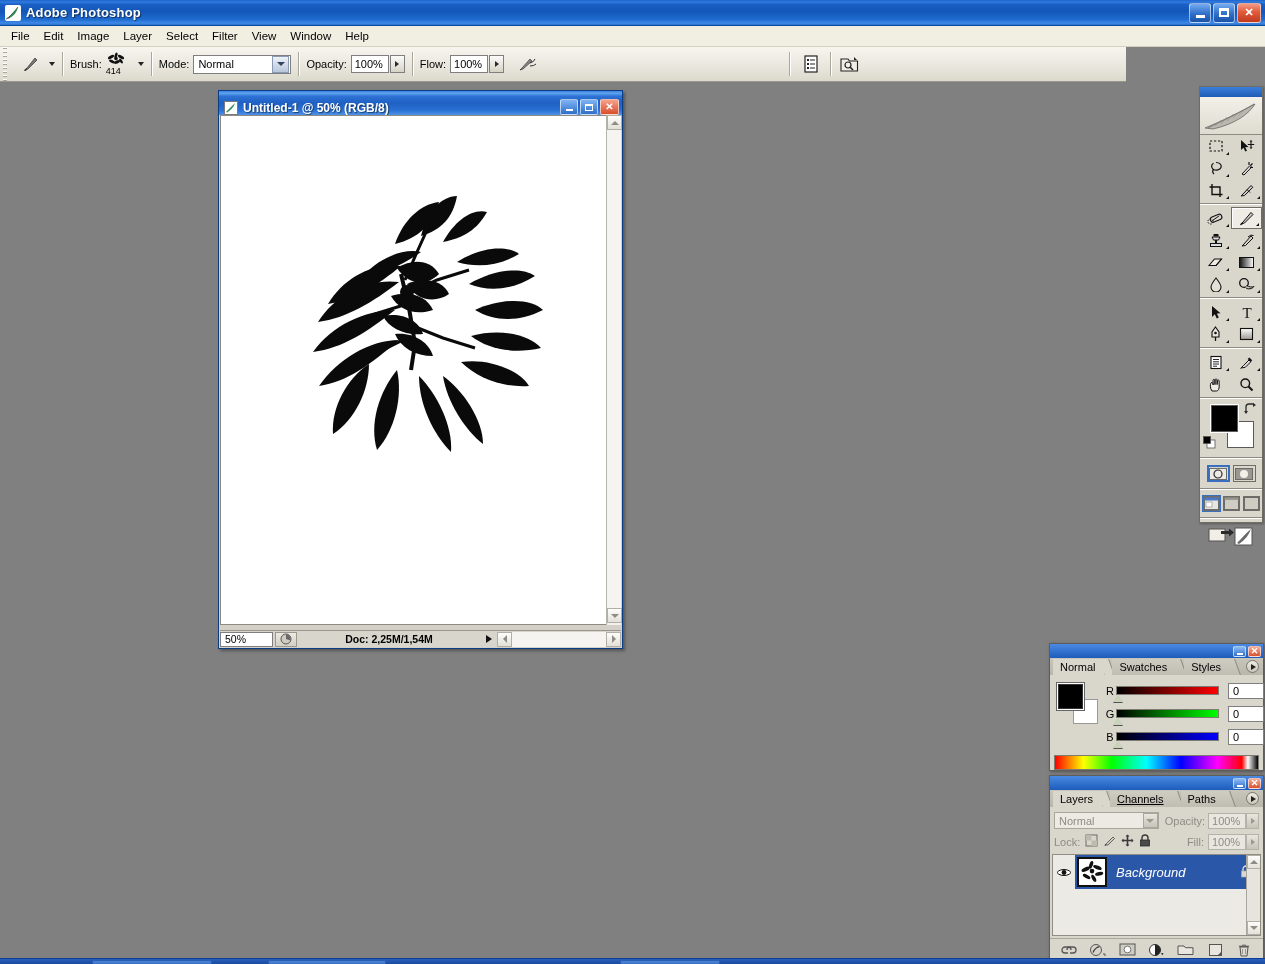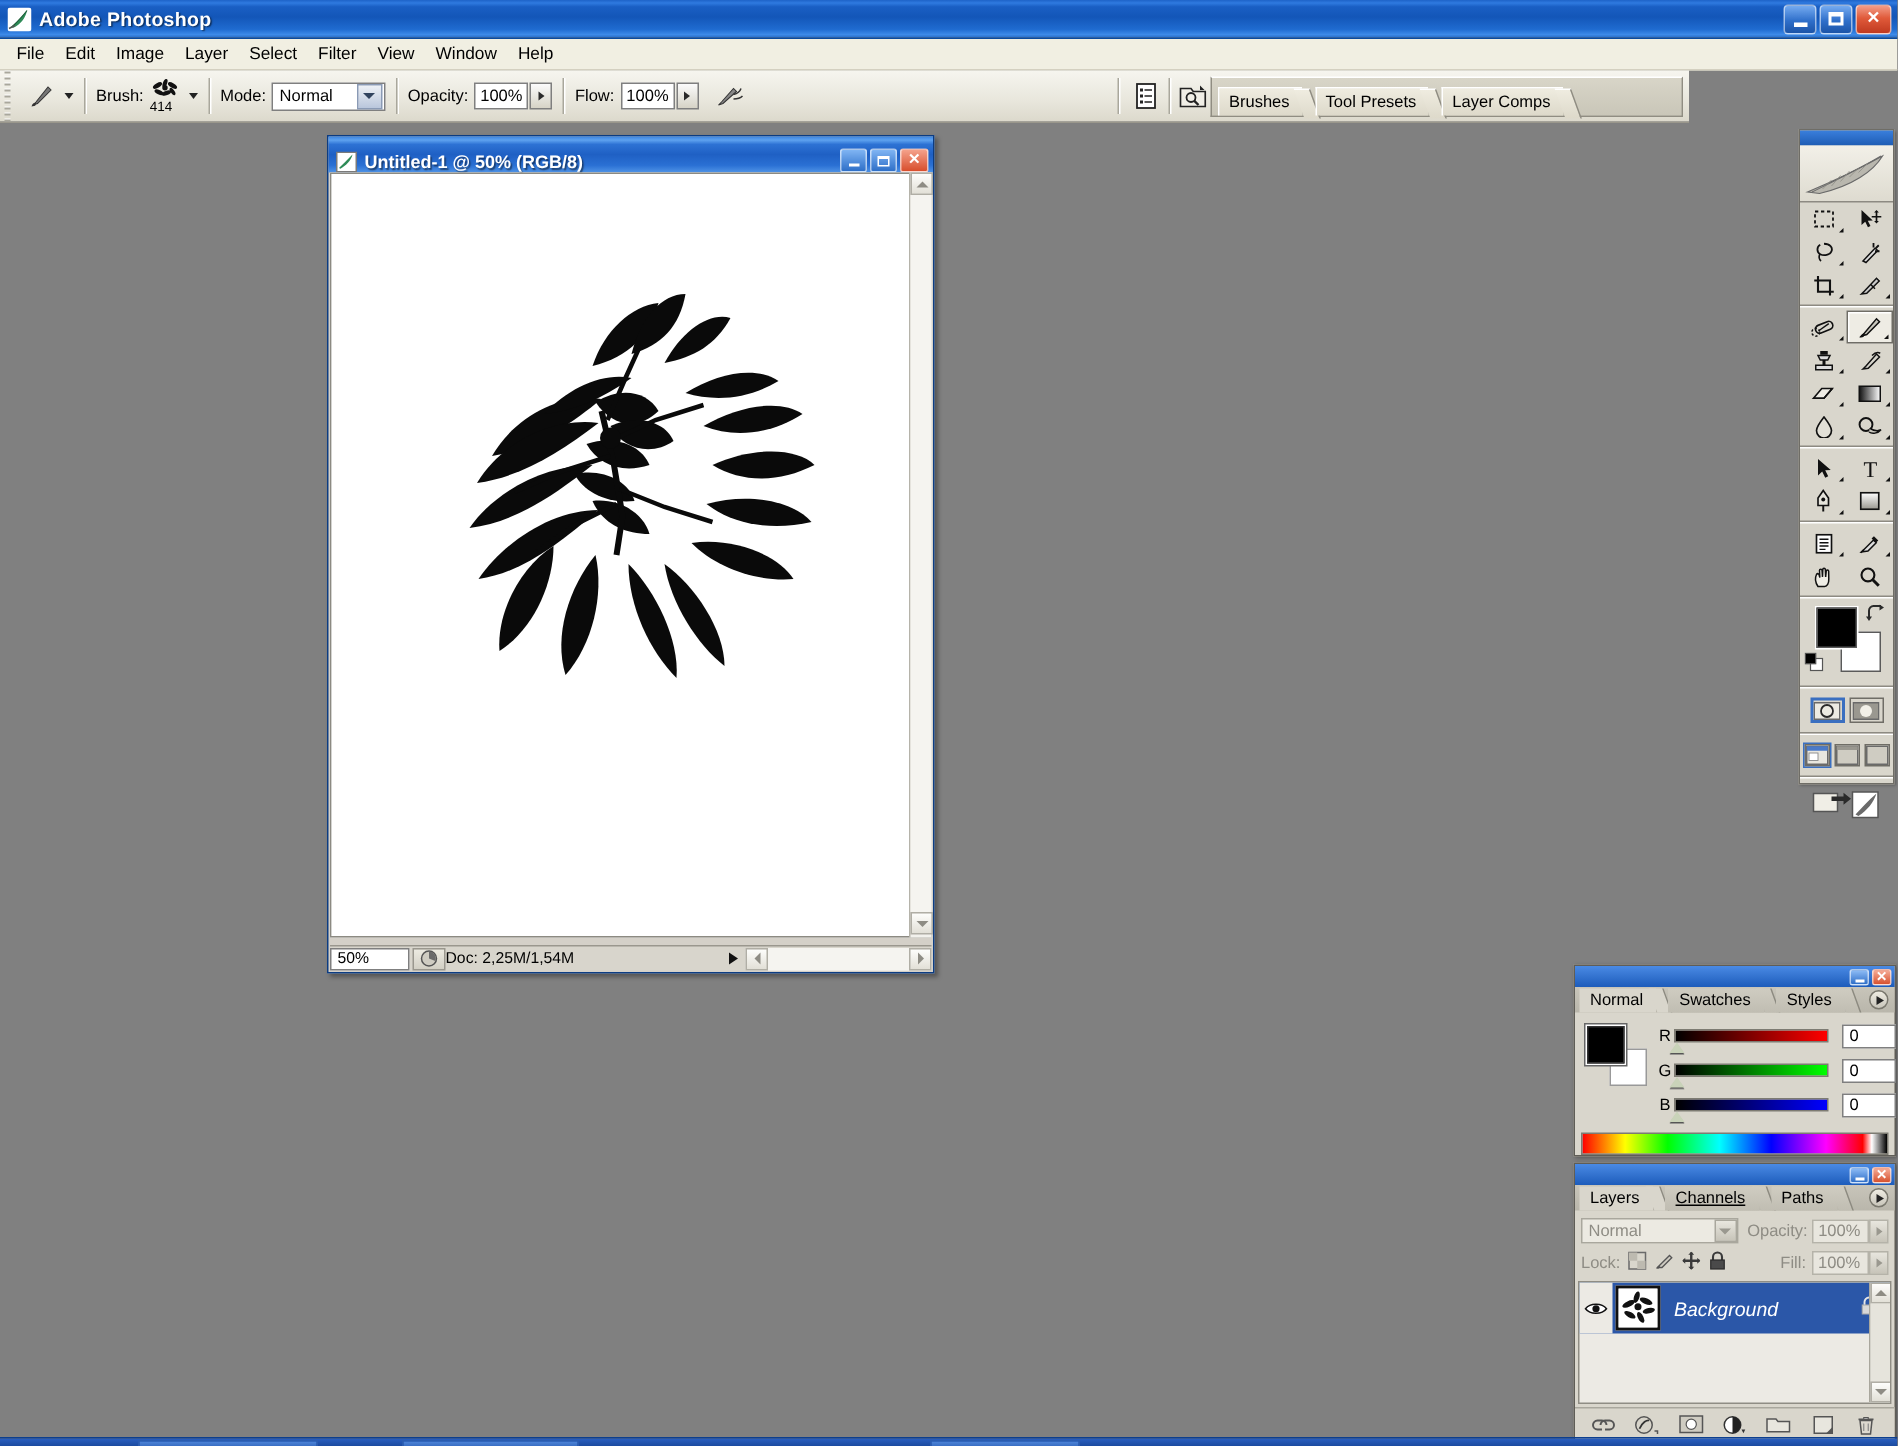--- a/index.html
+++ b/index.html
@@ -188,21 +188,21 @@
   }
   #zoom-field {
     width:53px;height:15px;background:#fff;border:1px solid #7f7f7f;
     display:flex;align-items:center;padding-left:4px;font-size:10.5px;
   }
   #doc-info-btn {
     width:22px;height:15px;margin-left:2px;
     background:linear-gradient(to bottom,#eceae1,#d3d0c5);
     border:1px solid #9a978e; display:flex;align-items:center;justify-content:center;
   }
-  #doc-size-text { flex:1; text-align:left; font-size:10.5px; }
+  #doc-size-text { flex:1; text-align:center; font-size:10.5px;font-weight:bold; }
   #doc-size-arrow {
     width:16px;height:15px;display:flex;align-items:center;justify-content:center;
   }
 
   
   #toolbox {
     position:absolute; left:1199px; top:86px; width:64px; height:437px;
     background:#d9d6cc; border:1px solid #6f6d66;
     box-shadow: 1px 1px 2px rgba(0,0,0,0.3);
   }
@@ -528,31 +528,20 @@
 
   <div class="ob-tool-swatch">
     <svg width="20" height="18" viewBox="0 0 20 18">
       <path d="M1 4 h7 l1.5 2 h8 v10 h-16.5 z" fill="#f0eee6" stroke="#222" stroke-width="1.1"></path>
       <circle cx="8" cy="10" r="3" fill="none" stroke="#222" stroke-width="1.2"></circle>
       <path d="M10.2 12.2 L13 15" stroke="#222" stroke-width="1.6"></path>
       <path d="M14 2 L17 5 L14 5 Z" fill="#222"></path>
     </svg>
   </div>
 
-  <div id="palette-well">
-    <div class="well-tab">
-      <span>Brushes</span>
-    </div>
-    <div class="well-tab" style="margin-left:6px;">
-      <span>Tool Presets</span>
-    </div>
-    <div class="well-tab" style="margin-left:6px;">
-      <span>Layer Comps</span>
-    </div>
-  </div>
 </div>
 
 <div id="doc-window">
   <div id="doc-titlebar">
     <span id="doc-icon">
       <svg width="14" height="14" viewBox="0 0 14 14">
         <rect x="0.5" y="0.5" width="13" height="13" fill="#ffffff" stroke="#7a7a7a"></rect>
         <path d="M2 11 C4 9 7 6 11 2 C10 6 7 9 3 11.5 Z" fill="#2e8b57"></path>
       </svg>
     </span>

